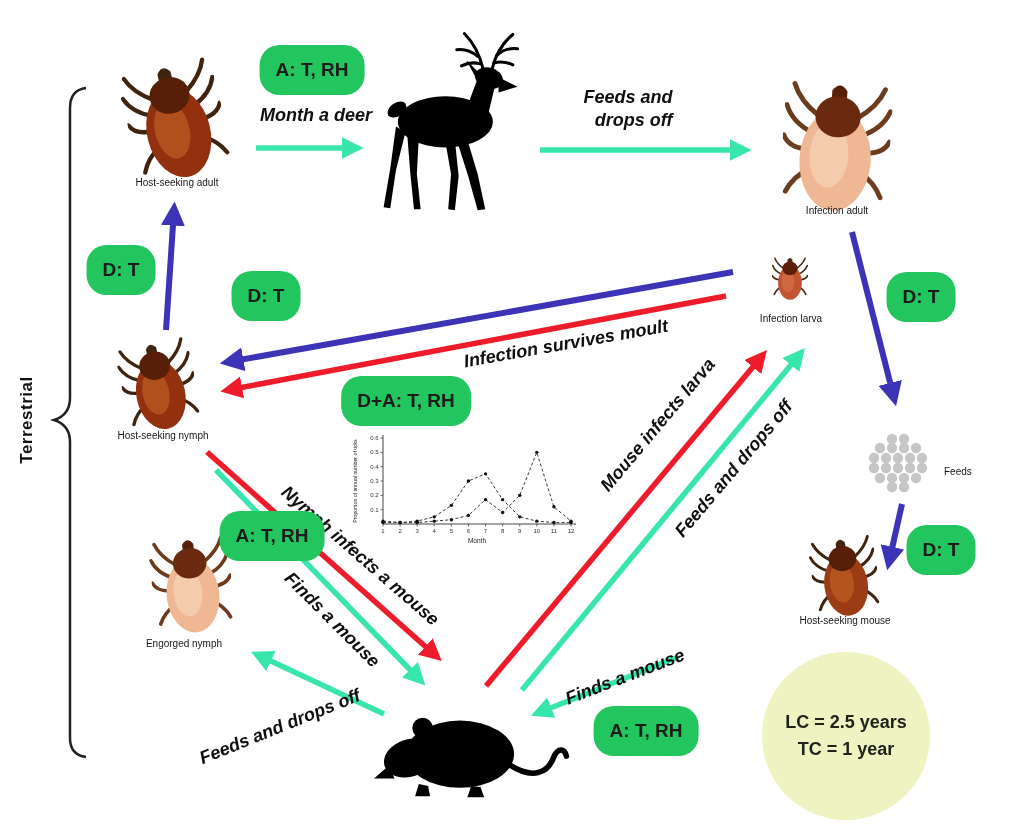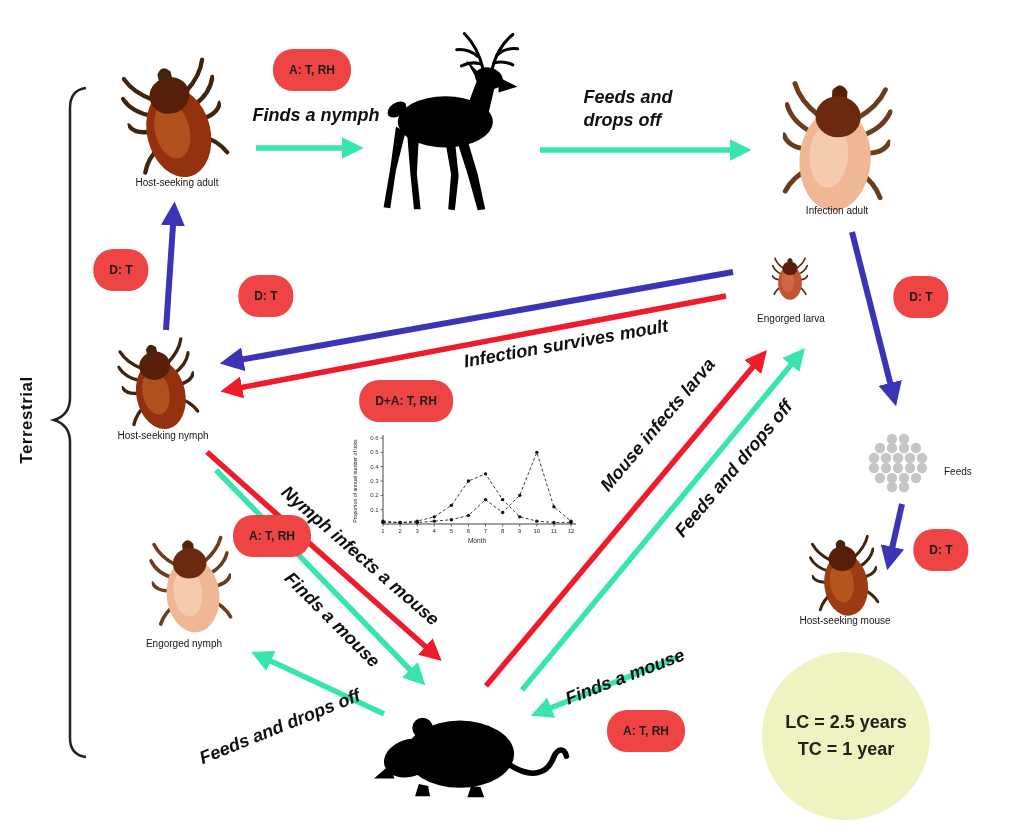--- a/index.html
+++ b/index.html
@@ -1,22 +1,22 @@
 <!DOCTYPE html>
 <html><head>
 <meta charset="utf-8">
 <style>
   html,body{margin:0;padding:0;background:#fff;}
   body{font-family:"Liberation Sans", sans-serif;}
   #canvas{position:relative;width:1024px;height:835px;background:#ffffff;overflow:hidden;}
   .abs{position:absolute;}
   .node-label{font-size:10px;color:#161616;white-space:nowrap;z-index:3;}
   .edge-label{font-style:italic;font-weight:600;font-size:18px;color:#0f0f0f;white-space:nowrap;z-index:4;}
-  .pre{white-space:pre-line;text-align:left;line-height:1.25;}
-  .badge{background:#ef4444;border-radius:20px;padding:14px 16px;font-weight:700;font-size:12px;color:#1c1c1c;white-space:nowrap;z-index:5;}
+  .pre{white-space:pre-line;text-align:right;line-height:1.25;}
+  .badge{background:#22c55e;border-radius:20px;padding:14px 16px;font-weight:700;font-size:19px;color:#1c1c1c;white-space:nowrap;z-index:5;}
   .center{transform:translate(-50%,-50%);}
   .tick{z-index:2;}
   .sil{z-index:2;}
   #terrestrial-label{font-weight:700;font-size:17px;color:#111;letter-spacing:.5px;}
   #legend-circle{width:168px;height:168px;border-radius:50%;background:#eff3c2;display:flex;flex-direction:column;
     align-items:center;justify-content:center;gap:6px;font-weight:700;font-size:18px;color:#20231c;z-index:1;}
 </style>
 </head>
 <body>
 
@@ -151,27 +151,27 @@
         <circle cx="26" cy="45" r="5.2"></circle>
         <circle cx="38" cy="45" r="5.2"></circle>
         <circle cx="50" cy="45" r="5.2"></circle>
       <circle cx="26" cy="54" r="5.2"></circle>
         <circle cx="38" cy="54" r="5.2"></circle>
     </g>
   </svg>
 
   <div class="abs node-label" style="left:177px;top:177px;transform:translateX(-50%)">Host-seeking adult</div>
   <div class="abs node-label" style="left:837px;top:205px;transform:translateX(-50%)">Infection adult</div>
-  <div class="abs node-label" style="left:791px;top:313px;transform:translateX(-50%)">Engorged larva</div>
+  <div class="abs node-label" style="left:791px;top:313px;transform:translateX(-50%)">Infection larva</div>
   <div class="abs node-label" style="left:163px;top:430px;transform:translateX(-50%)">Host-seeking nymph</div>
   <div class="abs node-label" style="left:184px;top:638px;transform:translateX(-50%)">Engorged nymph</div>
   <div class="abs node-label" style="left:944px;top:466px">Feeds</div>
   <div class="abs node-label" style="left:845px;top:615px;transform:translateX(-50%)">Host-seeking mouse</div>
 
-  <div class="abs edge-label center" style="left:316px;top:115px">Finds a nymph</div>
+  <div class="abs edge-label center" style="left:316px;top:115px">Month a deer</div>
   <div class="abs edge-label center pre" style="left:628px;top:108px">Feeds and
 drops off</div>
   <div class="abs edge-label" style="left:566px;top:344px;transform:translate(-50%,-50%) rotate(-10deg)">Infection survives moult</div>
   <div class="abs edge-label" style="left:360px;top:556px;transform:translate(-50%,-50%) rotate(41deg)">Nymph infects a mouse</div>
   <div class="abs edge-label" style="left:332px;top:620px;transform:translate(-50%,-50%) rotate(45deg)">Finds a mouse</div>
   <div class="abs edge-label" style="left:280px;top:727px;transform:translate(-50%,-50%) rotate(-22deg)">Feeds and drops off</div>
   <div class="abs edge-label" style="left:658px;top:425px;transform:translate(-50%,-50%) rotate(-50deg)">Mouse infects larva</div>
   <div class="abs edge-label" style="left:734px;top:469px;transform:translate(-50%,-50%) rotate(-50deg)">Feeds and drops off</div>
   <div class="abs edge-label" style="left:625px;top:677px;transform:translate(-50%,-50%) rotate(-21deg)">Finds a mouse</div>
 

